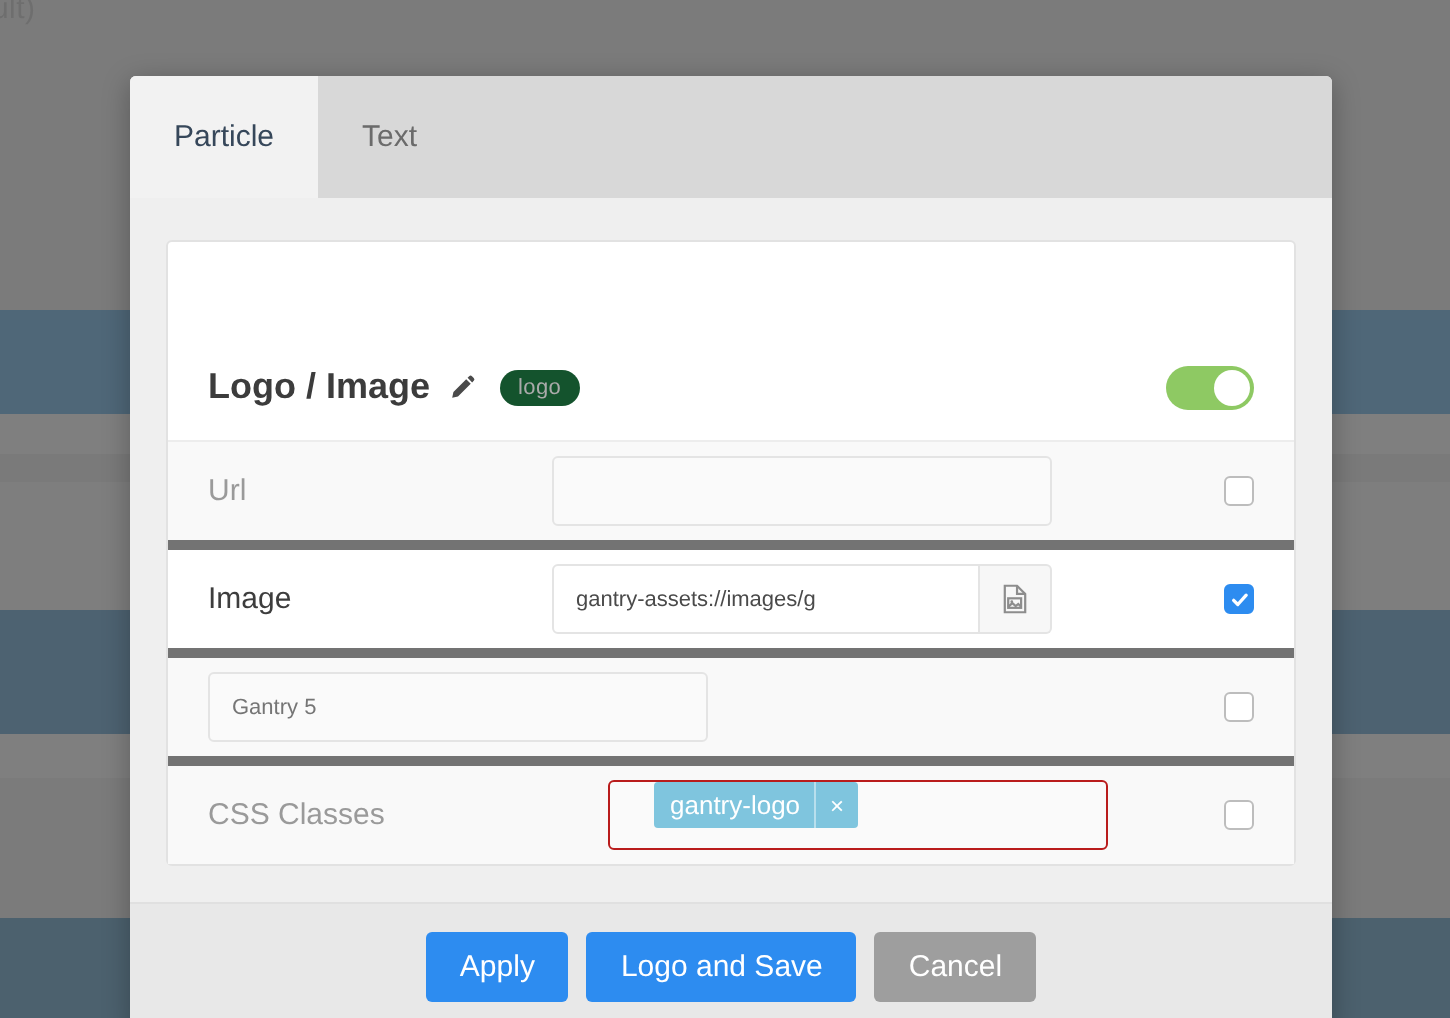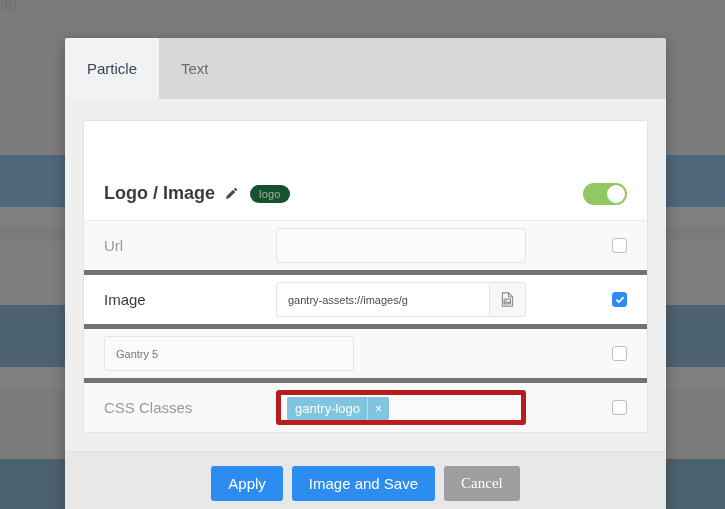--- a/index.html
+++ b/index.html
@@ -144,21 +144,21 @@
   }
 
   .row {
     display: flex;
     align-items: center;
     height: 49px;
     padding: 0 20px;
     border-bottom: 5px solid #737373;
   }
   .row.shaded { background: #f9f9f9; }
-  .row:last-child { border-bottom: none; }
+  .row:last-child { border-bottom: none; gap: 28px; }
 
   .row-label {
     width: 172px;
     font-size: 15px;
     color: #9a9a9a;
     flex: none;
   }
   .row-label.strong { color: #3d3d3d; }
 
   .field {
@@ -197,26 +197,26 @@
     align-items: center;
     justify-content: center;
     cursor: pointer;
     color: #8d8d8d;
   }
 
   .tag-field {
     flex: 1;
     min-height: 35px;
     box-sizing: border-box;
-    border: 5px solid #b91c1c;
+    border: 1px solid #b91c1c;
     border-radius: 3px;
     background: #fafafa;
     display: flex;
-    align-items: flex-end;
-    padding: 0 6px;
+    align-items: flex-start;
+    padding: 0 22px;
   }
   .tag {
     display: inline-flex;
     align-items: center;
     background: #7fc5de;
     color: #ffffff;
     font-size: 13px;
     height: 23px;
     border-radius: 2px;
     padding-left: 8px;
@@ -266,21 +266,21 @@
   .btn {
     border: none;
     border-radius: 3px;
     font-size: 15px;
     color: #ffffff;
     padding: 9px 17px;
     cursor: pointer;
     font-family: "Liberation Sans", sans-serif;
   }
   .btn-primary { background: #2d8cf0; }
-  .btn-cancel  { background: #9e9e9e; font-family: Liberation Serif, serif; }
+  .btn-cancel  { background: #9e9e9e; }
 </style>
 </head>
 <body>
 
 <div id="app">
 
   <div class="bg-layer">
     <div class="bg-band bg-grey-top"></div>
     <div class="bg-top-text">ult)</div>
     <div class="bg-band bg-blue-1"></div>
@@ -384,18 +384,18 @@
           <div class="row-check">
             <div class="checkbox"></div>
           </div>
         </div>
 
       </div>
     </div>
 
     <div class="modal-footer">
       <button class="btn btn-primary">Apply</button>
-      <button class="btn btn-primary">Image and Save</button>
+      <button class="btn btn-primary">Logo and Save</button>
       <button class="btn btn-cancel">Cancel</button>
     </div>
 
   </div>
 </div>
 
 </body></html>

